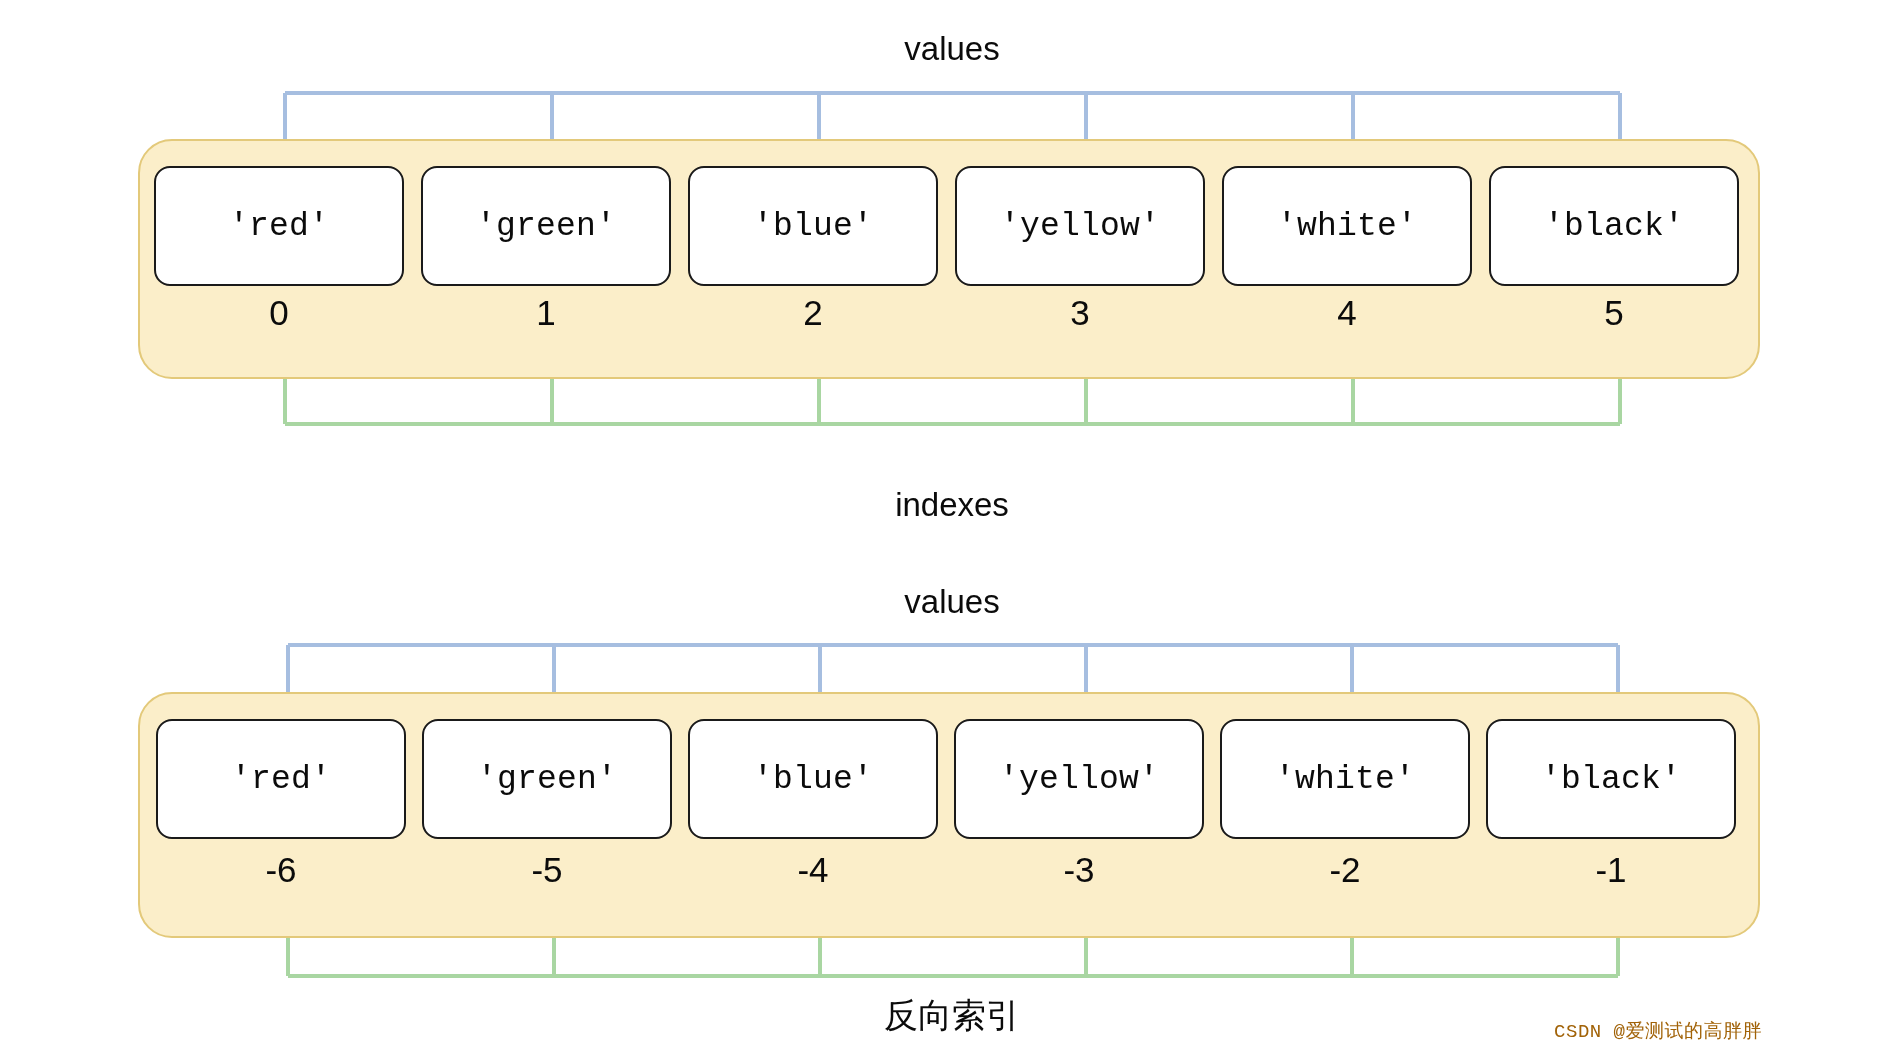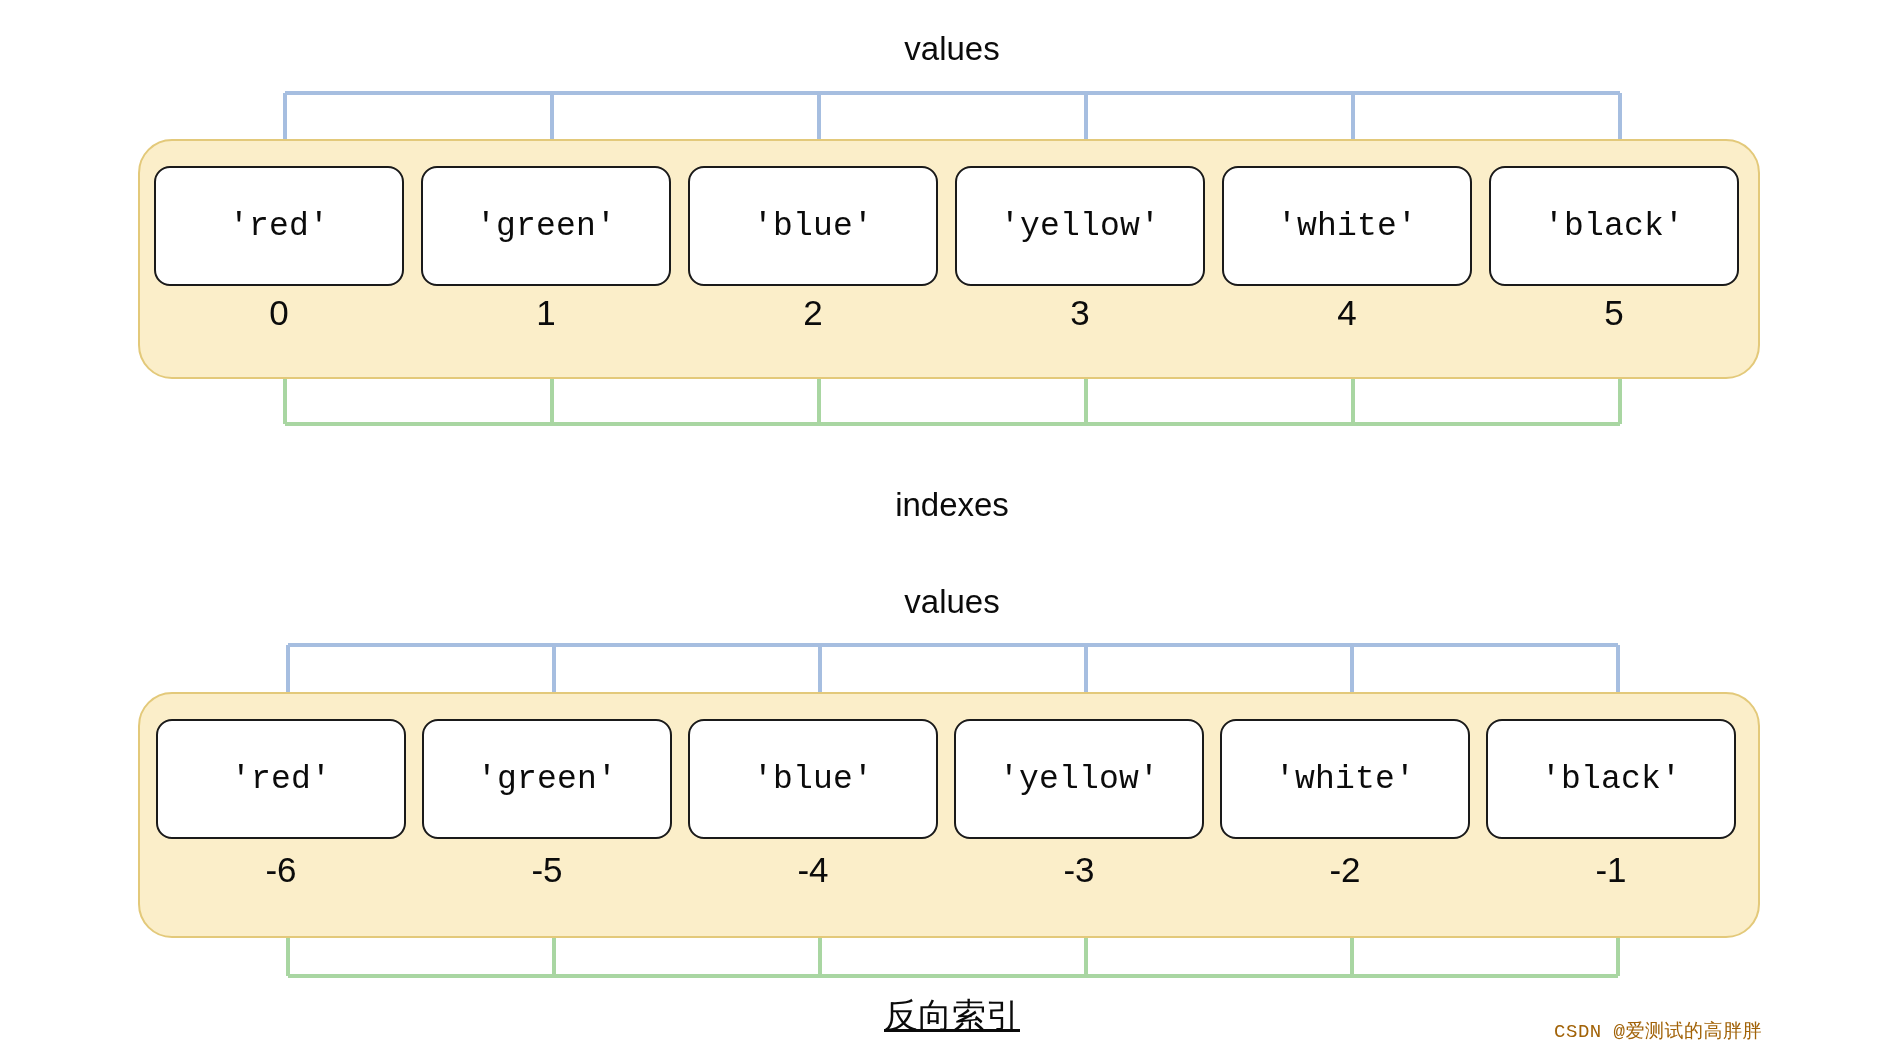--- a/index.html
+++ b/index.html
@@ -79,21 +79,21 @@
     text-align: center;
     font-size: 33px;
     color: #0b0b0b;
     font-family: "Liberation Sans", sans-serif;
     white-space: nowrap;
     transform: translateX(-50%);
   }
   #caption-values-top   { left: 952px; top: 30px; }
   #caption-indexes-top  { left: 952px; top: 454px; margin-top: 32px; }
   #caption-values-bottom{ left: 952px; top: 583px; }
-  #caption-indexes-bottom{ left: 952px; top: 993px; font-size: 34px; text-decoration: underline; }
+  #caption-indexes-bottom{ left: 952px; top: 993px; font-size: 34px; }
 
   .watermark {
     position: absolute;
     right: 22px;
     bottom: 14px;
     font-size: 19px;
     color: #a16207;
     font-family: Liberation Mono, monospace;
     letter-spacing: 0.5px;
     white-space: nowrap;

